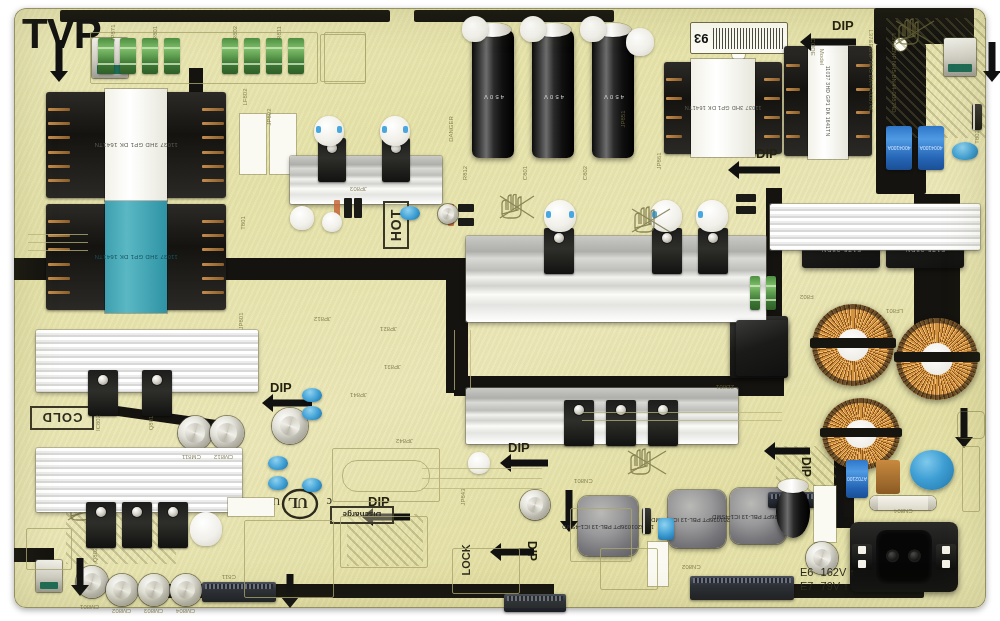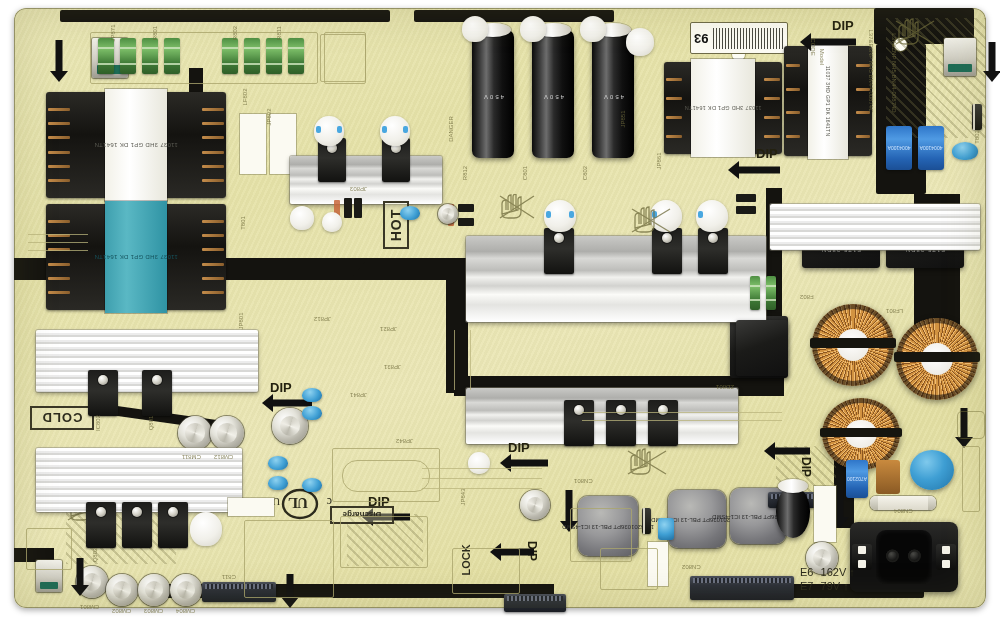--- a/index.html
+++ b/index.html
@@ -194,20 +194,21 @@
     <div class="trace" style="left:900px;top:186px;width:46px;height:170px;"></div>
     <div class="trace" style="left:820px;top:400px;width:20px;height:120px;"></div>
     <div class="trace" style="left:0px;top:540px;width:40px;height:14px;"></div>
     <div class="trace" style="left:86px;top:404px;width:120px;height:10px;transform:rotate(8deg);"></div>
 
     <div class="hatch" style="left:872px;top:10px;width:100px;height:120px;"></div>
     <div class="hatch" style="left:52px;top:486px;width:110px;height:70px;"></div>
     <div class="hatch" style="left:762px;top:438px;width:60px;height:52px;"></div>
     <div class="hatch" style="left:333px;top:506px;width:76px;height:52px;"></div>
 
+    <div class="wm">TVP</div>
 
     <div class="silverbox" style="left:78px;top:30px;width:36px;height:40px;">
         <i></i>
       </div>
     <div class="arrow-d" style="left:34px;top:32px;width:22px;height:42px;"></div>
 
     <div class="res-green" style="left:84px;top:30px;width:16px;height:36px;"></div>
     <div class="res-green" style="left:106px;top:30px;width:16px;height:36px;"></div>
     <div class="res-green" style="left:128px;top:30px;width:16px;height:36px;"></div>
     <div class="res-green" style="left:150px;top:30px;width:16px;height:36px;"></div>

